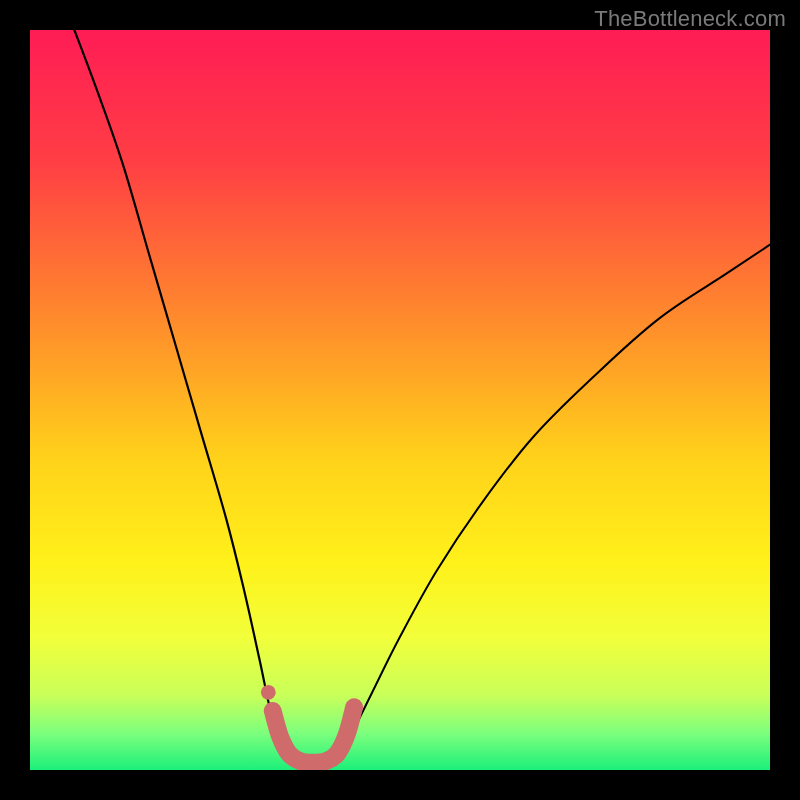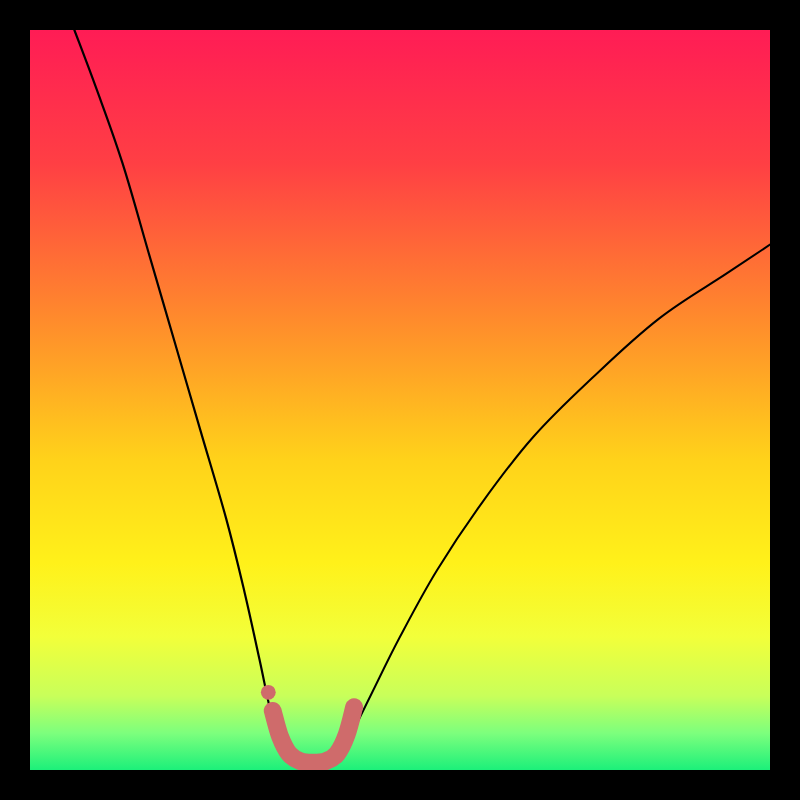--- a/index.html
+++ b/index.html
@@ -43,20 +43,21 @@
     font-size: 22px;
     letter-spacing: 0.2px;
     user-select: none;
   }
 </style>
 </head>
 <body>
 
 <div class="frame">
 
+  <div class="watermark">TheBottleneck.com</div>
 
   <div class="plot">
     <svg class="gradient" viewBox="0 0 740 740" preserveAspectRatio="none">
       <defs>
         <linearGradient id="bgGrad" x1="0" y1="0" x2="0" y2="1">
             <stop offset="0%" stop-color="#ff1c55"></stop>
             <stop offset="18%" stop-color="#ff3f44"></stop>
             <stop offset="40%" stop-color="#ff8e2b"></stop>
             <stop offset="57.99999999999999%" stop-color="#ffd21a"></stop>
             <stop offset="72%" stop-color="#fff11a"></stop>

